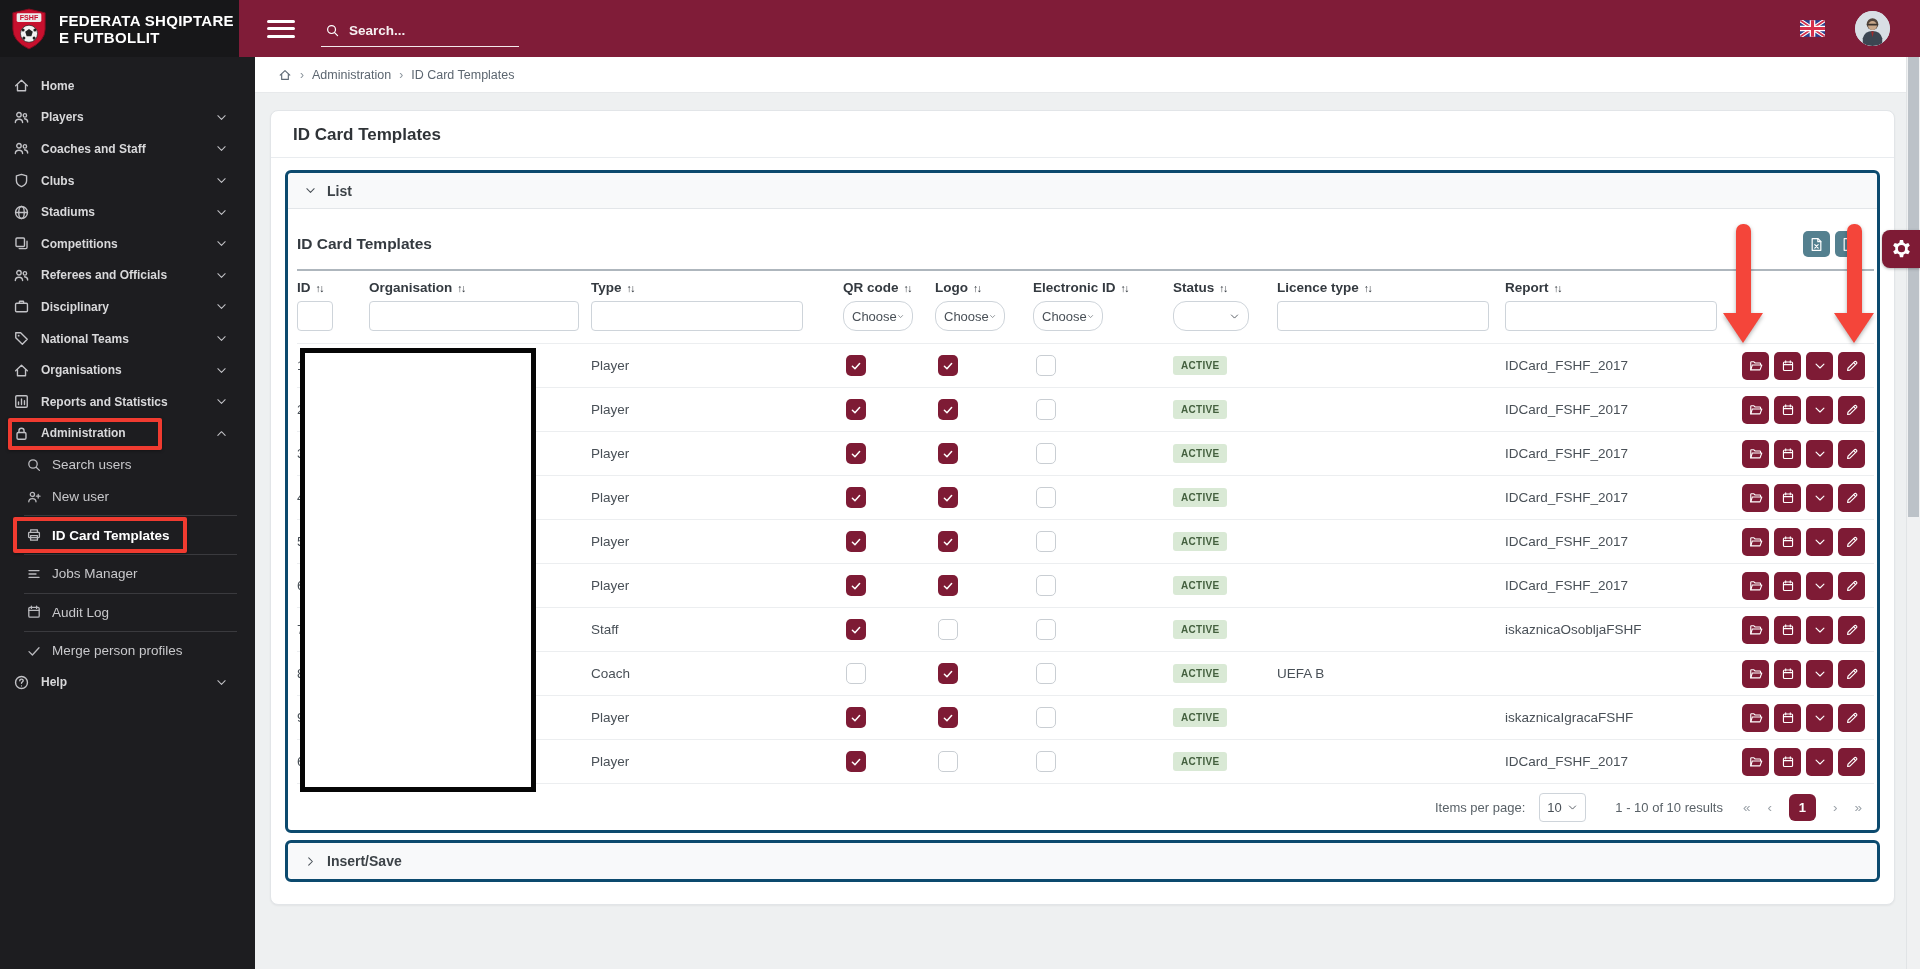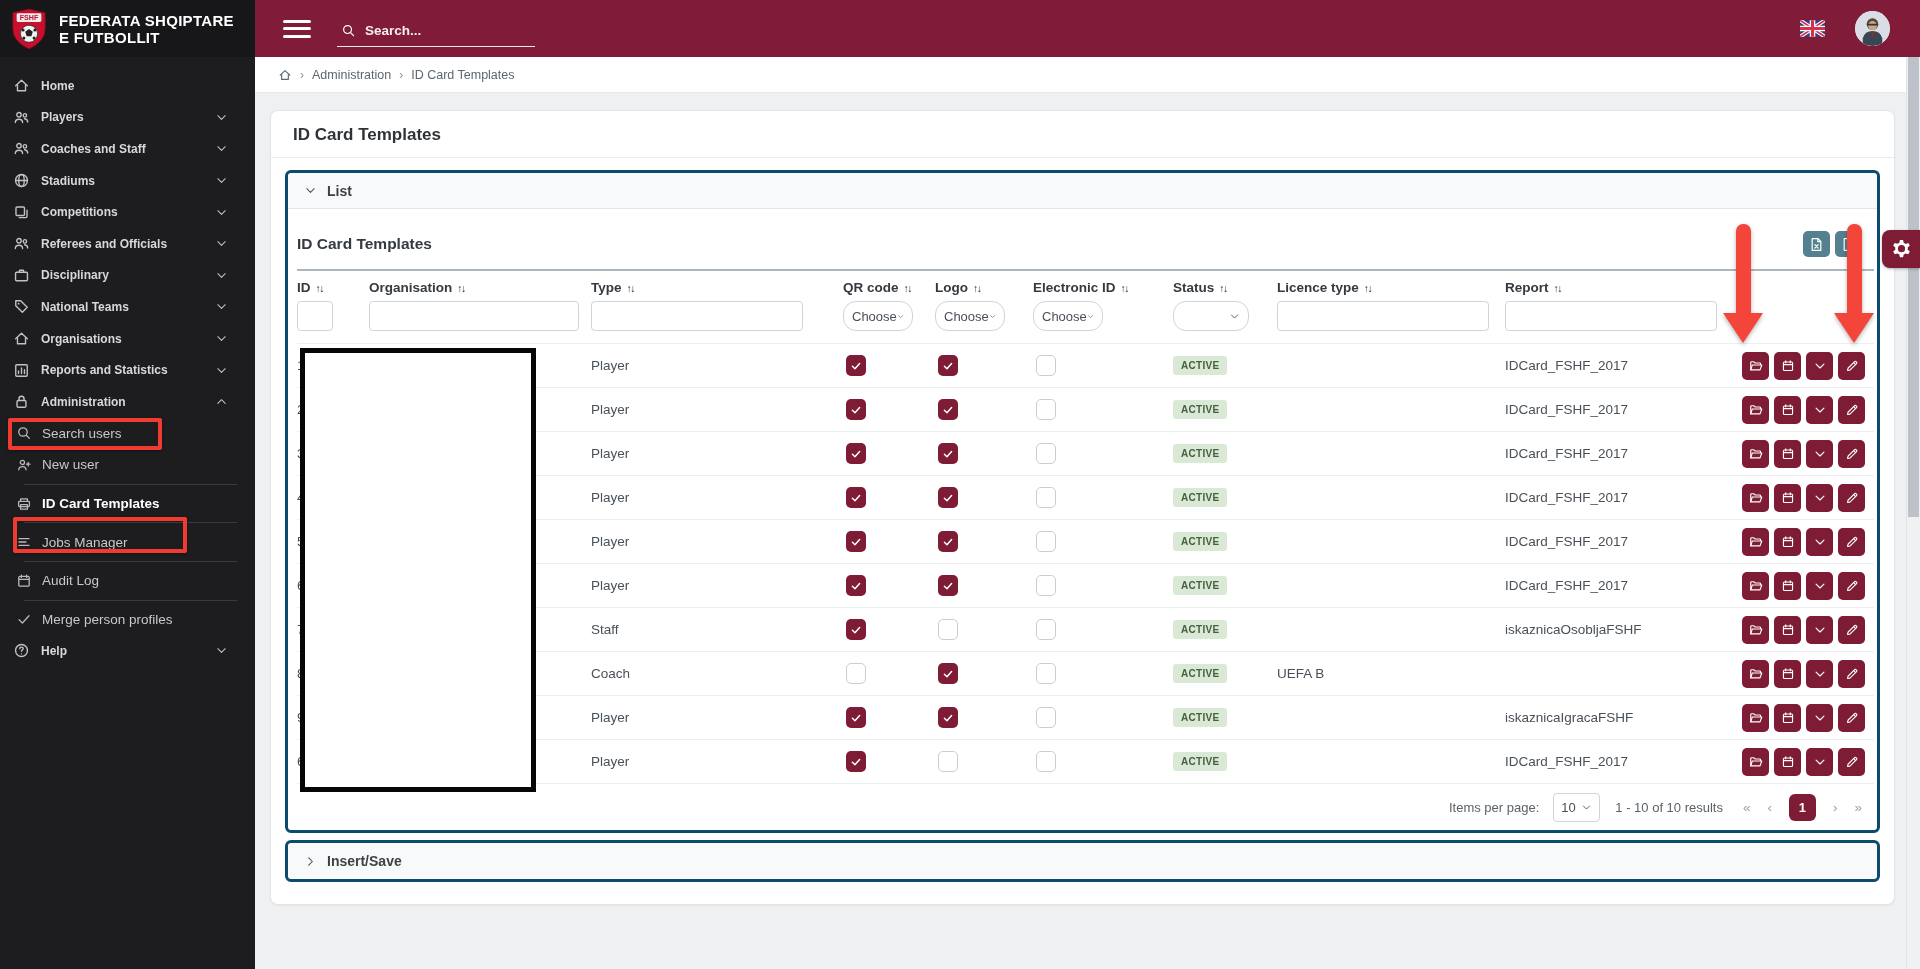--- a/index.html
+++ b/index.html
@@ -8,31 +8,31 @@
   .ic svg{display:block;width:100%;height:100%;}
 
   
   .sidebar{position:absolute;left:0;top:0;width:255px;height:969px;background:#1d1d20;z-index:10;}
   .brand{height:57px;background:#171719;display:flex;align-items:center;gap:11px;padding:14px 10px;}
   .brand .logo{width:38px;height:42px;flex:0 0 auto;}
   .brand .bname{color:#fff;font-size:15px;font-weight:700;letter-spacing:.3px;}
   .nav{padding-top:13px;}
   .side-item,.side-sub{display:flex;align-items:center;height:31.6px;cursor:pointer;position:relative;}
   .side-item{padding-left:13px;}
-  .side-sub{padding-left:16px;}
+  .side-sub{padding-left:26px;}
   .side-item .ic{width:17px;height:17px;color:#c2c2c6;margin-right:11px;flex:0 0 auto;}
   .side-sub .ic{width:16px;height:16px;color:#b9b9bd;margin-right:10px;flex:0 0 auto;}
   .side-item .lbl{color:#d8d8da;font-size:12px;font-weight:600;}
   .side-sub .lbl{color:#c8c8cb;font-size:13.5px;font-weight:400;}
   .side-sub.active .lbl{color:#ffffff;font-weight:700;}
   .side-item .chev{position:absolute;right:16px;width:13px;height:13px;color:#c2c2c6;}
   .nav-div{height:1px;background:#3a3a3e;margin:3px 18px 3px 24px;}
 
   
-  .topbar{position:absolute;left:255px;top:0;right:0;height:57px;background:#801c38;display:flex;align-items:center;z-index:10;}
+  .topbar{position:absolute;left:239px;top:0;right:0;height:57px;background:#801c38;display:flex;align-items:center;z-index:10;}
   .burger{width:28px;height:18px;margin-left:28px;display:flex;flex-direction:column;justify-content:space-between;cursor:pointer;}
   .burger div{height:3px;background:#fff;border-radius:2px;}
   .search{display:flex;align-items:center;gap:9px;border-bottom:1.5px solid rgba(255,255,255,.9);
     width:198px;margin-left:26px;padding:2px 4px 8px 4px;margin-top:10px;cursor:text;}
   .search .ic{width:15px;height:15px;color:#fff;}
   .search .ph{color:rgba(255,255,255,.93);font-size:13.5px;font-weight:600;}
   .top-right{margin-left:auto;display:flex;align-items:center;gap:30px;padding-right:30px;}
   .flag{width:25px;height:17px;border-radius:2px;overflow:hidden;cursor:pointer;}
   .avatar{width:35px;height:35px;border-radius:50%;overflow:hidden;cursor:pointer;background:#d8dee4;}
 
@@ -158,20 +158,33 @@
       <div class="side-item">
         <span class="ic">
           <svg viewBox="0 0 16 16" fill="none" stroke="currentColor" stroke-width="1.3" stroke-linecap="round" stroke-linejoin="round">
             <circle cx="5.6" cy="5.4" r="2.1"></circle>
             <path d="M2.2 12.8 Q2.2 9.6 5.6 9.6 Q9 9.6 9 12.8"></path>
             <circle cx="11.2" cy="6" r="1.6"></circle>
             <path d="M10.9 9.2 Q13.8 9.6 13.8 12.2"></path>
           </svg>
         </span>
         <span class="lbl">Coaches and Staff</span>
+        <span class="chev ic">
+          <svg viewBox="0 0 16 16" fill="none" stroke="currentColor" stroke-width="1.3" stroke-linecap="round" stroke-linejoin="round">
+            <path d="M3.5 5.8 L8 10.3 L12.5 5.8"></path>
+          </svg>
+        </span>
+      </div>
+      <div class="side-item">
+        <span class="ic">
+          <svg viewBox="0 0 16 16" fill="none" stroke="currentColor" stroke-width="1.3" stroke-linecap="round" stroke-linejoin="round">
+            <path d="M8 2.2 L12.8 3.6 V8.2 Q12.8 11.8 8 13.8 Q3.2 11.8 3.2 8.2 V3.6 Z"></path>
+          </svg>
+        </span>
+        <span class="lbl">Clubs</span>
         <span class="chev ic">
           <svg viewBox="0 0 16 16" fill="none" stroke="currentColor" stroke-width="1.3" stroke-linecap="round" stroke-linejoin="round">
             <path d="M3.5 5.8 L8 10.3 L12.5 5.8"></path>
           </svg>
         </span>
       </div>
       <div class="side-item">
         <span class="ic">
           <svg viewBox="0 0 16 16" fill="none" stroke="currentColor" stroke-width="1.3" stroke-linecap="round" stroke-linejoin="round">
             <circle cx="8" cy="8" r="5.6"></circle>
@@ -1144,21 +1157,21 @@
         <div class="pagi">
           <span>Items per page:</span>
           <span class="pselect">
             <span>10</span>
             <span class="ic">
                 <svg viewBox="0 0 16 16" fill="none" stroke="currentColor" stroke-width="1.3" stroke-linecap="round" stroke-linejoin="round">
                   <path d="M3.5 5.8 L8 10.3 L12.5 5.8"></path>
                 </svg>
               </span>
           </span>
-          <span style="margin-left:1px;">1 - 10 of 10 results</span>
+          <span style="margin-left:15px;">1 - 10 of 10 results</span>
           <span class="pnav">
             <span class="g">«</span>
             <span class="g">‹</span>
             <span class="pgbox">1</span>
             <span class="g">›</span>
             <span class="g">»</span>
           </span>
         </div>
       </div>
     </div>

